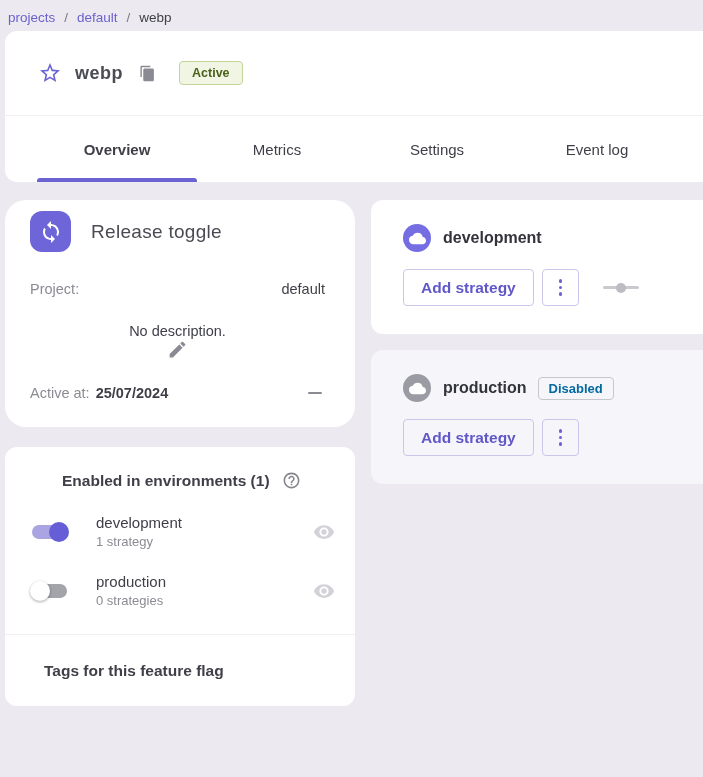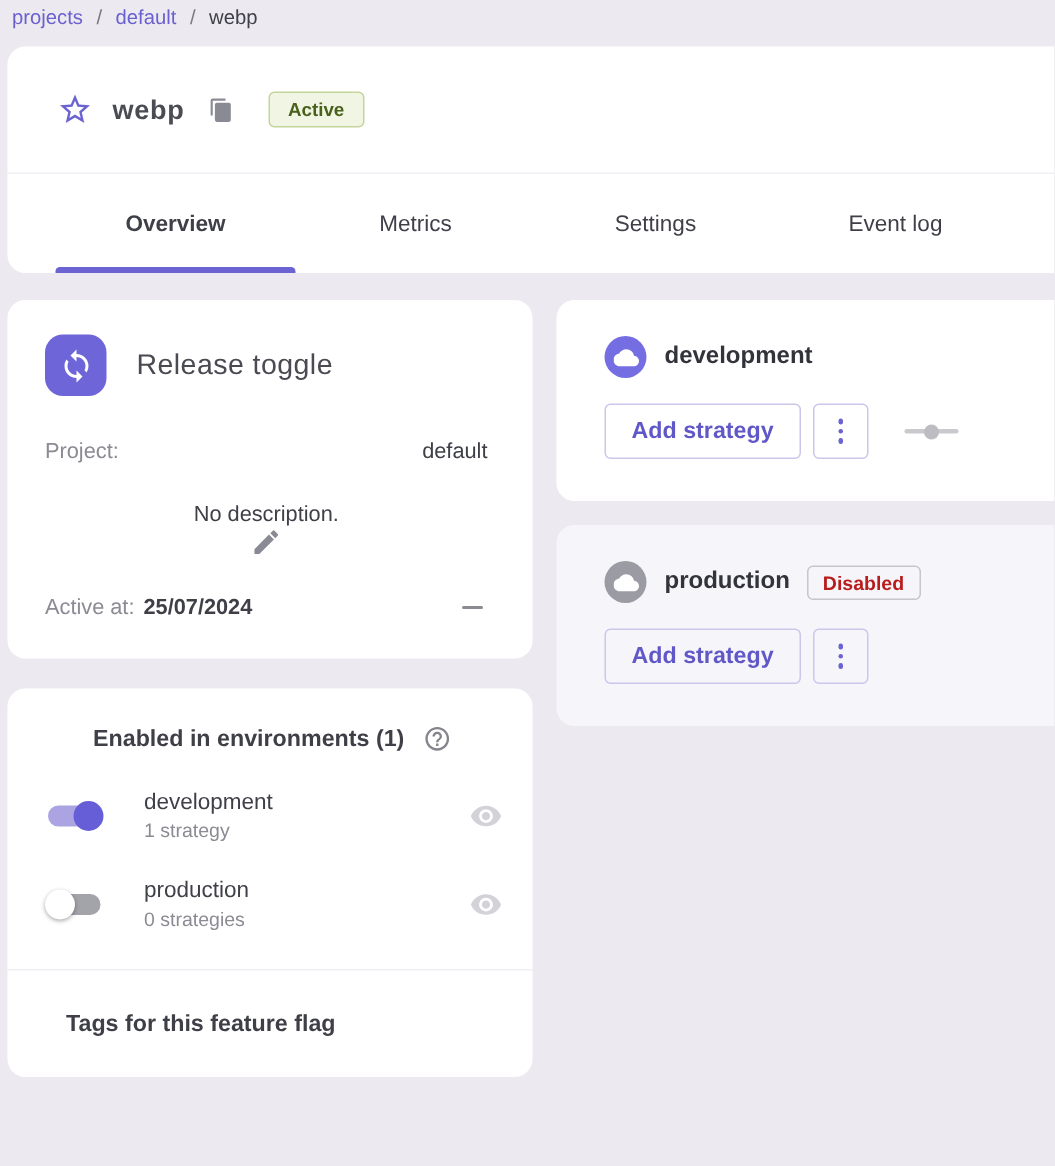--- a/index.html
+++ b/index.html
@@ -3,21 +3,21 @@
 <meta charset="utf-8">
 <style>
   * { margin:0; padding:0; box-sizing:border-box; }
   html,body { width:703px; height:777px; overflow:hidden; }
   body {
     background:#eceaf0;
     font-family:"Liberation Sans", sans-serif;
     color:#3f3f48;
   }
   
-  .breadcrumb { display:flex; align-items:flex-start; gap:9px; padding:4px 0 0 8px; height:31px; font-size:13.5px; }
+  .breadcrumb { display:flex; align-items:center; gap:9px; padding:4px 0 0 8px; height:31px; font-size:13.5px; }
   .breadcrumb .link { color:#6a61cf; cursor:pointer; }
   .breadcrumb .sep { color:#7a7a82; }
   .breadcrumb .current { color:#3f3f48; }
 
   
   .header-card { margin-left:5px; background:#ffffff; border-radius:12px 0 0 12px; }
   .header-top { height:84px; display:flex; align-items:center; padding:0 28px 0 32px; }
   .star-btn { width:26px; height:26px; display:flex; align-items:center; justify-content:center; cursor:pointer; }
   .flag-title { font-size:18px; color:#4b4b54; margin:0 14px 0 12px; letter-spacing:0.5px; }
   .copy-btn { width:20px; height:20px; display:flex; align-items:center; justify-content:center; cursor:pointer; margin-right:22px; }
@@ -29,21 +29,21 @@
   .tab.active { font-weight:bold; }
   .tab.active::after { content:""; position:absolute; left:0; right:0; bottom:0; height:4px; background:#6c63d2; border-radius:3px 3px 0 0; }
 
   
   .main { display:flex; gap:16px; margin:18px 0 0 5px; align-items:flex-start; }
   .left-col  { width:350px; flex-shrink:0; display:flex; flex-direction:column; gap:20px; }
   .right-col { flex:1; display:flex; flex-direction:column; gap:16px; }
   .card { background:#ffffff; border-radius:12px; }
 
   
-  .release-card { padding:23px 30px 26px 25px; }
+  .release-card { padding:11px 30px 26px 25px;border-radius:21px; }
   .release-head { display:flex; align-items:center; gap:20px; }
   .release-icon { width:41px; height:41px; border-radius:12px; background:#6e66d8; display:flex; align-items:center; justify-content:center; flex-shrink:0; }
   .release-title { font-size:19px; color:#4a4a52; letter-spacing:0.3px; }
   .info-row { display:flex; justify-content:space-between; align-items:center; font-size:14.5px; }
   .row-project { margin-top:29px; }
   .row-desc { margin-top:26px;flex-direction:column; }
   .row-created { margin-top:25px; }
   .lbl { color:#8b8b93; }
   .val { color:#3f3f48; }
   .val-strong { color:#3f3f48; font-weight:bold; margin-left:6px; }
@@ -77,21 +77,21 @@
     padding:9px 19px; cursor:pointer; font-family:inherit; }
 
   
   .env-panel { border-radius:12px 0 0 12px; padding:24px 16px 28px 32px; background:#ffffff; }
   .env-panel.disabled { background:#f6f5fa; }
   .panel-head { display:flex; align-items:center; }
   .cloud-circle { width:28px; height:28px; border-radius:50%; display:flex; align-items:center; justify-content:center; flex-shrink:0; }
   .cloud-dev { background:#756ee3; }
   .cloud-prod { background:#9b9ba3; }
   .panel-name { font-size:16px; font-weight:bold; color:#33333b; margin-left:12px; }
-  .badge-disabled { margin-left:11px; border:1px solid #c6c6cd; border-radius:4px; padding:3px 10px; font-size:13px; font-weight:bold; color:#b91c1c; }
+  .badge-disabled { margin-left:11px; border:1px solid #c6c6cd; border-radius:4px; padding:3px 10px; font-size:13px; font-weight:bold; color:#0369a1; }
   .panel-actions { display:flex; align-items:center; gap:8px; margin-top:17px; }
   .add-strategy-btn { height:37px; padding:0 17px; border:1px solid #cbc6ea; border-radius:4px;
     background:transparent; color:#6158c8; font-weight:bold; font-size:15.5px; cursor:pointer; font-family:inherit; }
   .dots-btn { width:37px; height:37px; border:1px solid #cbc6ea; border-radius:4px; background:transparent;
     display:flex; flex-direction:column; align-items:center; justify-content:center; gap:3px; cursor:pointer; }
   .dots-btn i { width:3.5px; height:3.5px; border-radius:50%; background:#6c63d2; }
   .mini-slider { margin-left:16px; position:relative; width:36px; height:10px; }
   .mini-slider .bar { position:absolute; top:3.5px; left:0; width:36px; height:3px; background:#c9c9ce; border-radius:2px; }
   .mini-slider .dot { position:absolute; top:0; left:13px; width:10px; height:10px; background:#bcbcc2; border-radius:50%; }
 </style>

